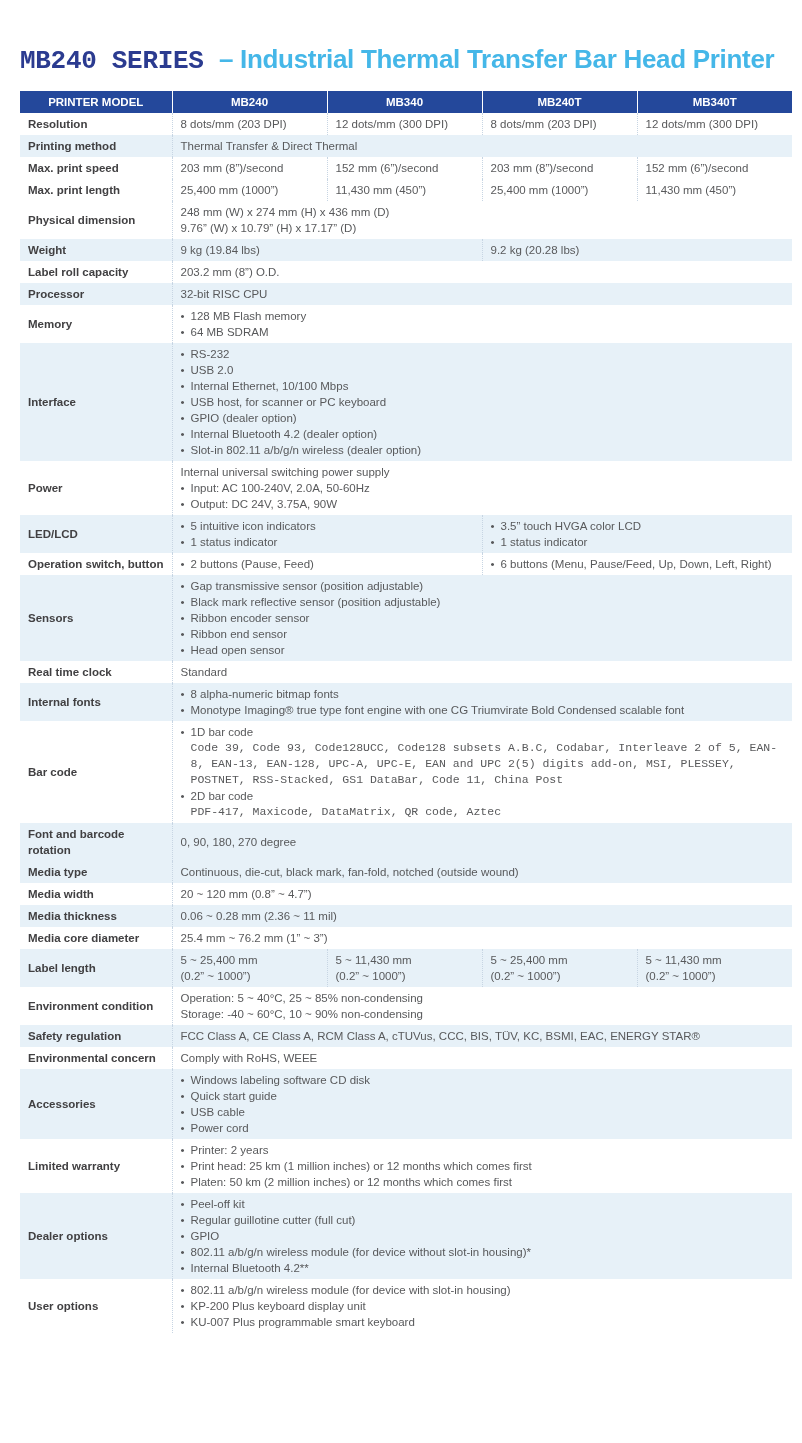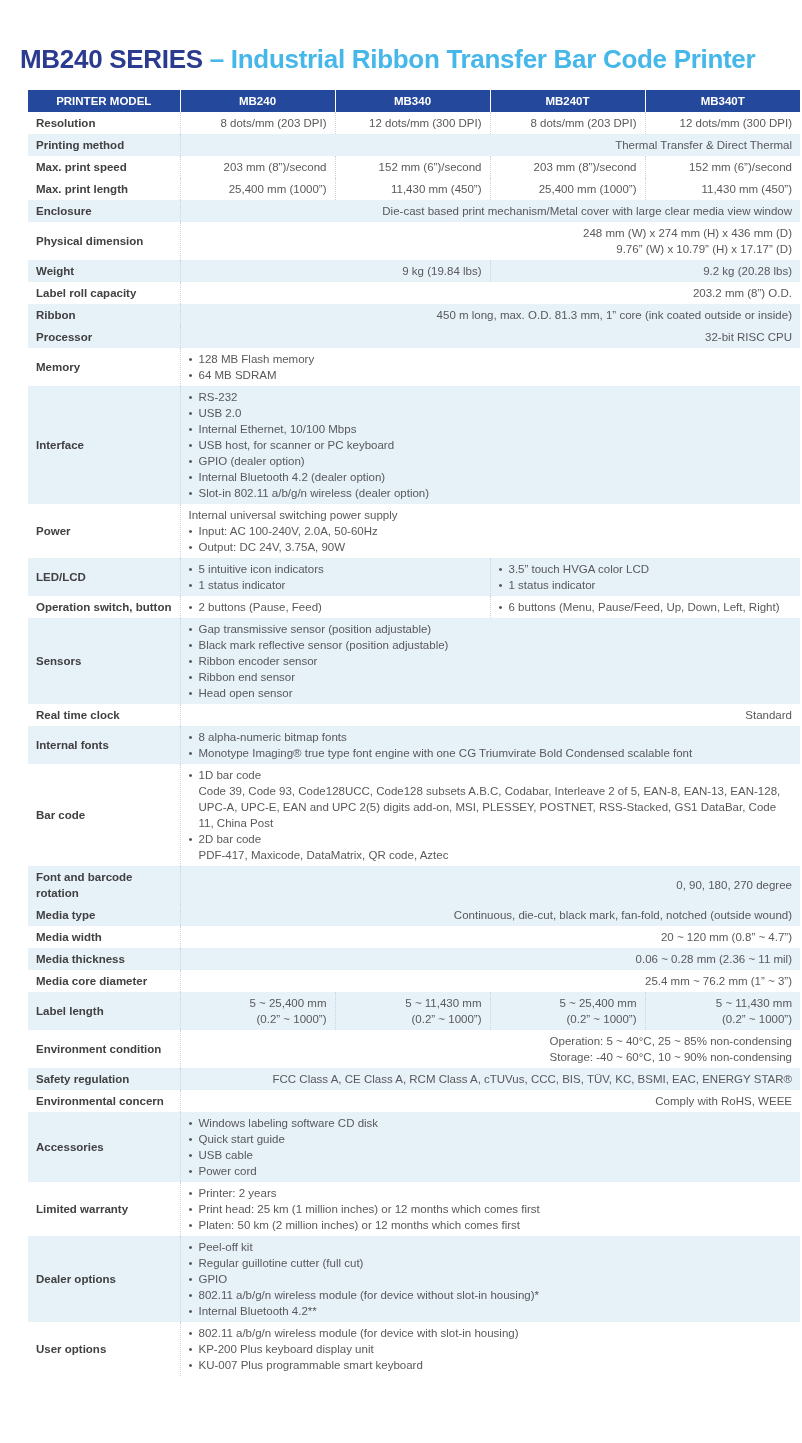--- a/index.html
+++ b/index.html
@@ -20,26 +20,26 @@
     font-family:"Liberation Sans",sans-serif;
     color:var(--body-text);
   }
   .title{
     margin:44px 10px 15px 20px;
     font-size:26px;
     font-weight:bold;
     letter-spacing:-0.3px;
     white-space:nowrap;
   }
-  .title .primary{color:var(--title-primary);}
+  .title .primary{color:var(--title-primary);font-family:Liberation Mono, monospace;}
   .title .secondary{color:var(--title-secondary);}
   table{
     border-collapse:collapse;
     table-layout:fixed;
-    margin-left:28px;
+    margin-left:20px;
     width:772px;
   }
   thead th{
     background:var(--header-bg);
     color:#ffffff;
     font-size:11.5px;
     font-weight:bold;
     text-align:center;
     padding:5px 4px;
     border-left:1px solid #ffffff;
@@ -51,34 +51,34 @@
     line-height:16px;
     padding:3px 8px;
     vertical-align:middle;
   }
   td.label{
     font-weight:bold;
     color:var(--label-text);
     padding-right:2px;
   }
   td.val{
-    text-align:right;
+    text-align:left;
     border-left:1px dotted var(--sep);
   }
   td.val.left{text-align:left;}
   .line{display:block;}
   .item{display:block;text-align:left;}
   .item.bulleted{display:flex;}
   .item.bulleted .dot{flex:0 0 10px;width:10px;}
-  .item.indented{padding-left:10px;}
+  .item.indented{padding-left:10px;font-family:Liberation Mono, monospace;}
 </style>
 </head>
 <body>
 
-<h1 class="title"><span class="primary">MB240 SERIES </span><span class="secondary">– Industrial Ribbon Transfer Bar Code Printer</span></h1>
+<h1 class="title"><span class="primary">MB240 SERIES </span><span class="secondary">– Industrial Thermal Transfer Bar Head Printer</span></h1>
 
 <table>
   <colgroup>
     <col style="width:152px">
       <col style="width:155px">
       <col style="width:155px">
       <col style="width:155px">
       <col style="width:155px">
   </colgroup>
   <thead>
@@ -135,52 +135,40 @@
         <td colspan="1" class="val">
           <div class="line">11,430 mm (450”)</div>
         </td>
         <td colspan="1" class="val">
           <div class="line">25,400 mm (1000”)</div>
         </td>
         <td colspan="1" class="val">
           <div class="line">11,430 mm (450”)</div>
         </td>
       </tr>
-      <tr class="alt">
-        <td class="label">Enclosure</td>
-        <td colspan="4" class="val">
-          <div class="line">Die-cast based print mechanism/Metal cover with large clear media view window</div>
-        </td>
-      </tr>
       <tr>
         <td class="label">Physical dimension</td>
         <td colspan="4" class="val">
           <div class="line">248 mm (W) x 274 mm (H) x 436 mm (D)</div>
           <div class="line">9.76” (W) x 10.79” (H) x 17.17” (D)</div>
         </td>
       </tr>
       <tr class="alt">
         <td class="label">Weight</td>
         <td colspan="2" class="val">
           <div class="line">9 kg (19.84 lbs)</div>
         </td>
         <td colspan="2" class="val">
           <div class="line">9.2 kg (20.28 lbs)</div>
         </td>
       </tr>
       <tr>
         <td class="label">Label roll capacity</td>
         <td colspan="4" class="val">
           <div class="line">203.2 mm (8”) O.D.</div>
-        </td>
-      </tr>
-      <tr class="alt">
-        <td class="label">Ribbon</td>
-        <td colspan="4" class="val">
-          <div class="line">450 m long, max. O.D. 81.3 mm, 1” core (ink coated outside or inside)</div>
         </td>
       </tr>
       <tr class="alt">
         <td class="label">Processor</td>
         <td colspan="4" class="val">
           <div class="line">32-bit RISC CPU</div>
         </td>
       </tr>
       <tr>
         <td class="label">Memory</td>

